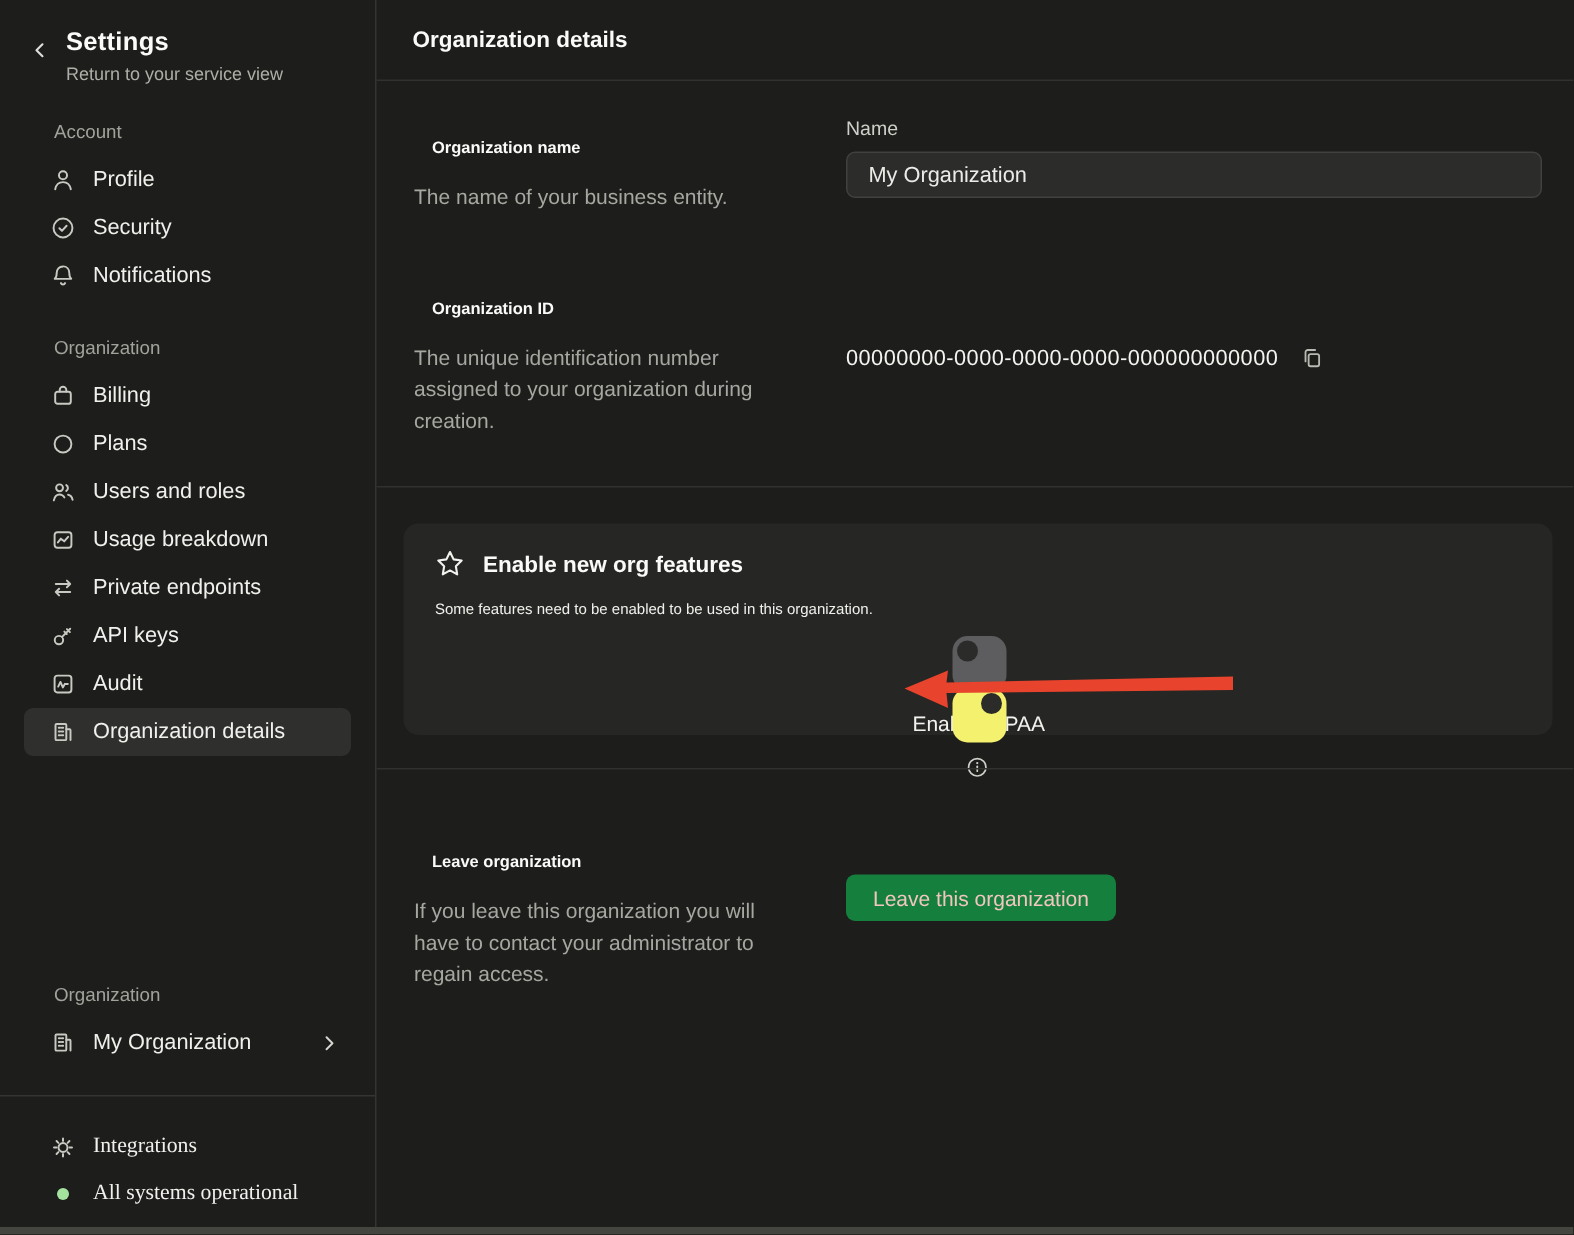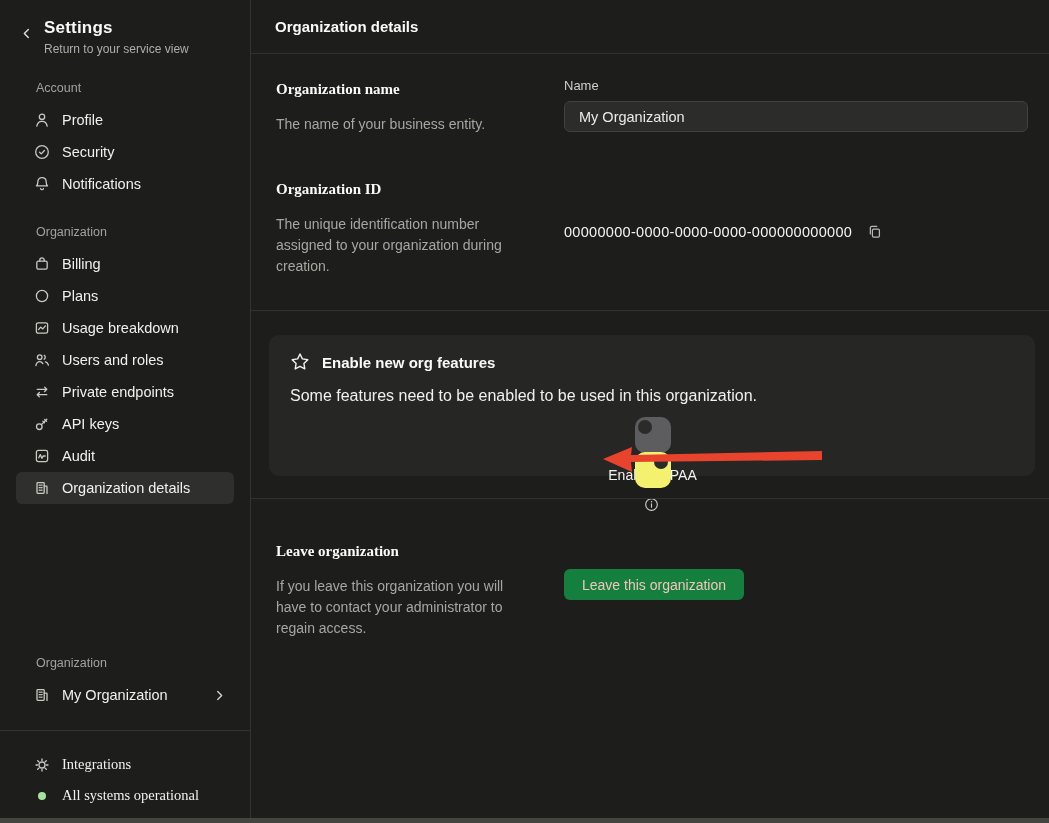--- a/index.html
+++ b/index.html
@@ -46,21 +46,21 @@
   .status-dot { width:8px; height:8px; border-radius:50%; }
 
   
   .main { flex:1; display:flex; flex-direction:column; position:relative; }
   .main-header {
     height:54px; flex:0 0 54px; border-bottom:1px solid #31312f;
     display:flex; align-items:center; padding:0 24px;
     font-size:15px; font-weight:700; color:#fafaf8;
   }
   .section { display:grid; grid-template-columns:288px 1fr; padding:0 21px 0 25px; }
-  .sec-left h3 { font-size:15px; font-weight:700; margin:0; color:#fafaf8;font-family:Liberation Serif, serif; }
+  .sec-left h3 { font-size:11px; font-weight:700; margin:12px; color:#fafaf8; }
   .sec-left p { font-size:14px; color:#a7a7a1; line-height:21px; margin:16px 0 0; max-width:252px; }
 
   .section-name { margin-top:27px; }
   .field-label { display:block; font-size:13px; color:#cfcfca; margin-top:-3px; }
   .text-input {
     margin-top:8px; width:100%; height:31px;
     background:#2c2c2a; border:1px solid #41413e; border-radius:6px;
     color:#ebebe7; font-size:14.5px; font-family:"Liberation Sans", sans-serif;
     padding:0 14px; outline:none;
   }
@@ -70,21 +70,21 @@
   .id-value { font-size:14.5px; color:#f4f4f0; letter-spacing:.3px; }
   .copy-btn { color:#b9b9b3; cursor:pointer; line-height:0; }
 
   .hr { border-top:1px solid #31312f; margin-top:33px; }
   .hr2 { border-top:1px solid #31312f; margin-top:22px; }
 
   .card-wrap { padding:24px 14px 0 18px; }
   .card { background:#262624; border-radius:10px; padding:17px 20px 17px 21px; height:141px; }
   .card-header { display:flex; align-items:center; gap:12px; font-size:15px; font-weight:700; color:#fafaf8; }
   .star { color:#f2f2ee; line-height:0; }
-  .card-desc { font-size:16px; margin:15px 0 0; color:#f0f0ec; }
+  .card-desc { font-size:10px; margin:15px 0 0; color:#f0f0ec; }
   .toggle-row { display:flex; align-items:center; gap:14px; margin-top:12px; height:23px;flex-direction:column; }
   .toggle { width:36px; height:20px; border-radius:10px; position:relative; flex:0 0 36px; cursor:pointer; }
   .toggle .knob { width:14px; height:14px; border-radius:50%; background:#2b2b29; position:absolute; top:3px; }
   .toggle.off { background:#5d5d60; }
   .toggle.off .knob { left:3px; }
   .toggle.on .knob { right:3px; }
   .toggle-label { font-size:14px; color:#f2f2ee; }
   .info-btn { color:#cfcfca; line-height:0; cursor:pointer; margin-left:-3px; }
 
   .section-leave { margin-top:44px; }
@@ -150,33 +150,33 @@
         <span>Billing</span>
       </div>
       <div class="nav-item">
         <span class="ic"><svg width="18" height="18" viewBox="0 0 18 18" fill="none" stroke="currentColor" stroke-width="1.3">
               <circle cx="9" cy="9" r="5.6"></circle>
             </svg></span>
         <span>Plans</span>
       </div>
       <div class="nav-item">
         <span class="ic"><svg width="18" height="18" viewBox="0 0 18 18" fill="none" stroke="currentColor" stroke-width="1.3" stroke-linecap="round" stroke-linejoin="round">
-              <rect x="3.4" y="3.8" width="11.2" height="10.4" rx="1.8"></rect>
-              <path d="M5.6 10.6l2-2.5 2.2 1.8 2.6-3"></path>
-            </svg></span>
-        <span>Usage breakdown</span>
-      </div>
-      <div class="nav-item">
-        <span class="ic"><svg width="18" height="18" viewBox="0 0 18 18" fill="none" stroke="currentColor" stroke-width="1.3" stroke-linecap="round" stroke-linejoin="round">
               <circle cx="6.7" cy="6.2" r="2.3"></circle>
               <path d="M2.9 14.6c.5-2.7 2-4 3.8-4 1.4 0 2.5.7 3.2 2"></path>
               <path d="M11.2 4.4a2.3 2.3 0 010 3.9"></path>
               <path d="M12.4 10.8c1.6.3 2.6 1.6 3 3.4"></path>
             </svg></span>
         <span>Users and roles</span>
+      </div>
+      <div class="nav-item">
+        <span class="ic"><svg width="18" height="18" viewBox="0 0 18 18" fill="none" stroke="currentColor" stroke-width="1.3" stroke-linecap="round" stroke-linejoin="round">
+              <rect x="3.4" y="3.8" width="11.2" height="10.4" rx="1.8"></rect>
+              <path d="M5.6 10.6l2-2.5 2.2 1.8 2.6-3"></path>
+            </svg></span>
+        <span>Usage breakdown</span>
       </div>
       <div class="nav-item">
         <span class="ic"><svg width="18" height="18" viewBox="0 0 18 18" fill="none" stroke="currentColor" stroke-width="1.3" stroke-linecap="round" stroke-linejoin="round">
               <path d="M4.2 6.3h9.6M11.6 4.1l2.2 2.2-2.2 2.2"></path>
               <path d="M13.8 11.7H4.2M6.4 9.5l-2.2 2.2 2.2 2.2"></path>
             </svg></span>
         <span>Private endpoints</span>
       </div>
       <div class="nav-item">
         <span class="ic"><svg width="18" height="18" viewBox="0 0 18 18" fill="none" stroke="currentColor" stroke-width="1.3" stroke-linecap="round" stroke-linejoin="round">

